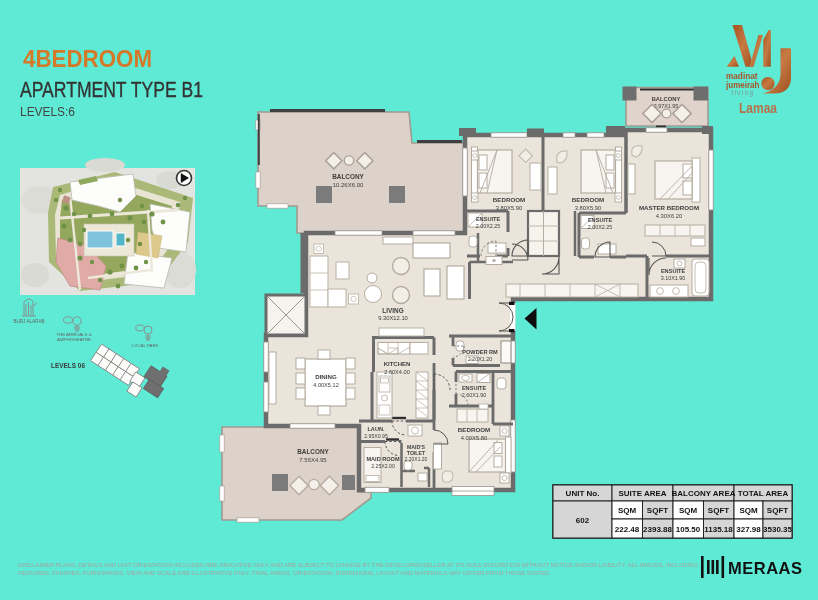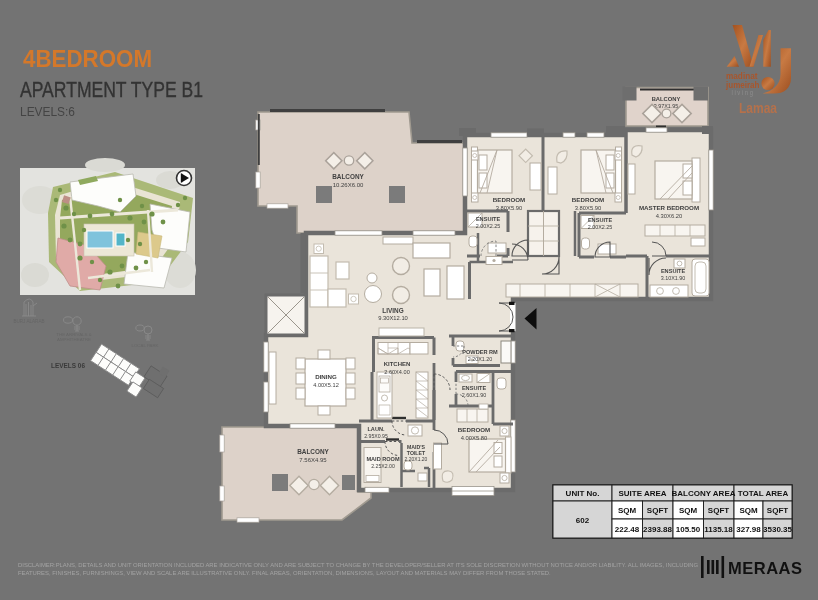--- a/index.html
+++ b/index.html
@@ -1,16 +1,16 @@
 <!DOCTYPE html>
 <html><head>
 <meta charset="utf-8">
 <style>
 html,body{margin:0;padding:0;background:#ffffff;}
-#page{position:relative;width:818px;height:600px;background:#737373;overflow:hidden;font-family:"Liberation Sans",sans-serif;}
+#page{position:relative;width:818px;height:600px;background:#5eead4;overflow:hidden;font-family:"Liberation Sans",sans-serif;}
 svg{display:block;}
 </style>
 </head>
 <body>
 <div id="page">
 <svg width="818" height="600" viewBox="0 0 818 600">
 <defs>
 <linearGradient id="copper" x1="0" y1="0" x2="1" y2="1">
 <stop offset="0" stop-color="#a4521f"></stop>
 <stop offset="0.5" stop-color="#c87a43"></stop>

